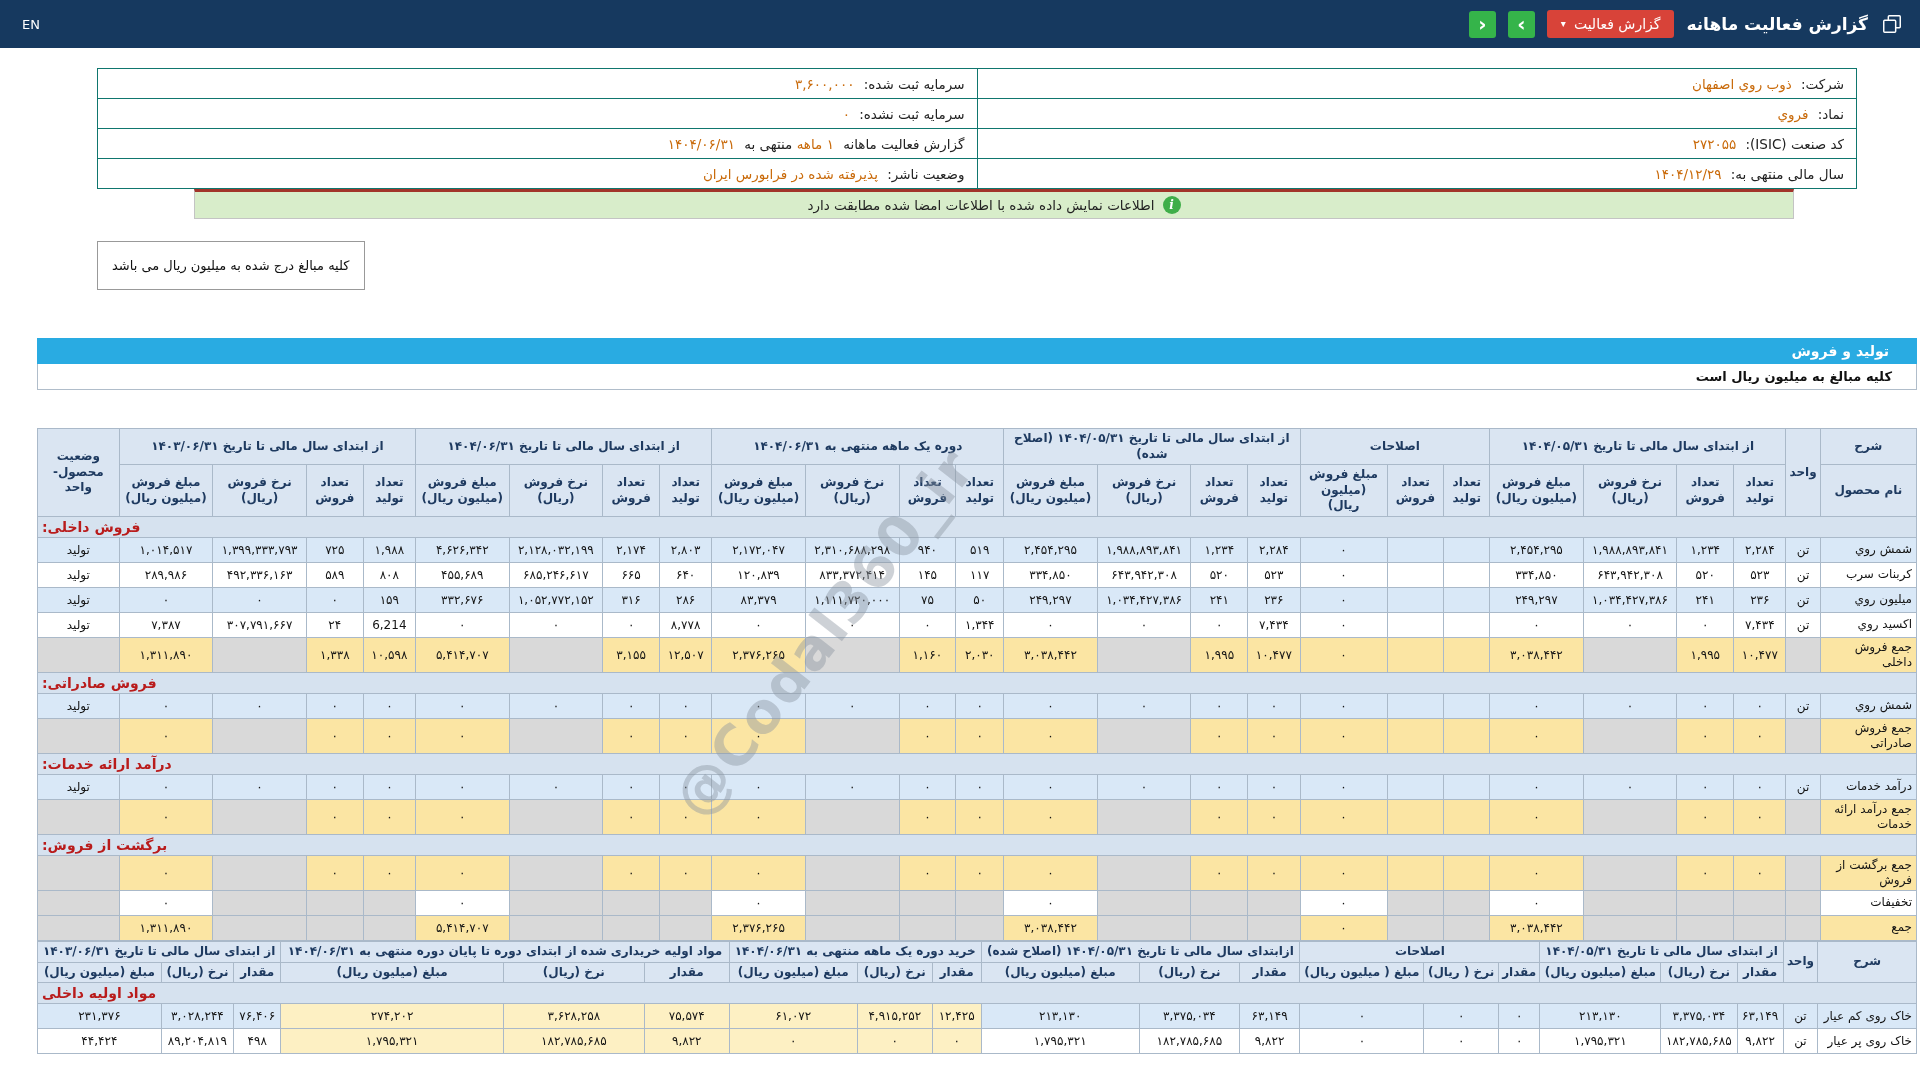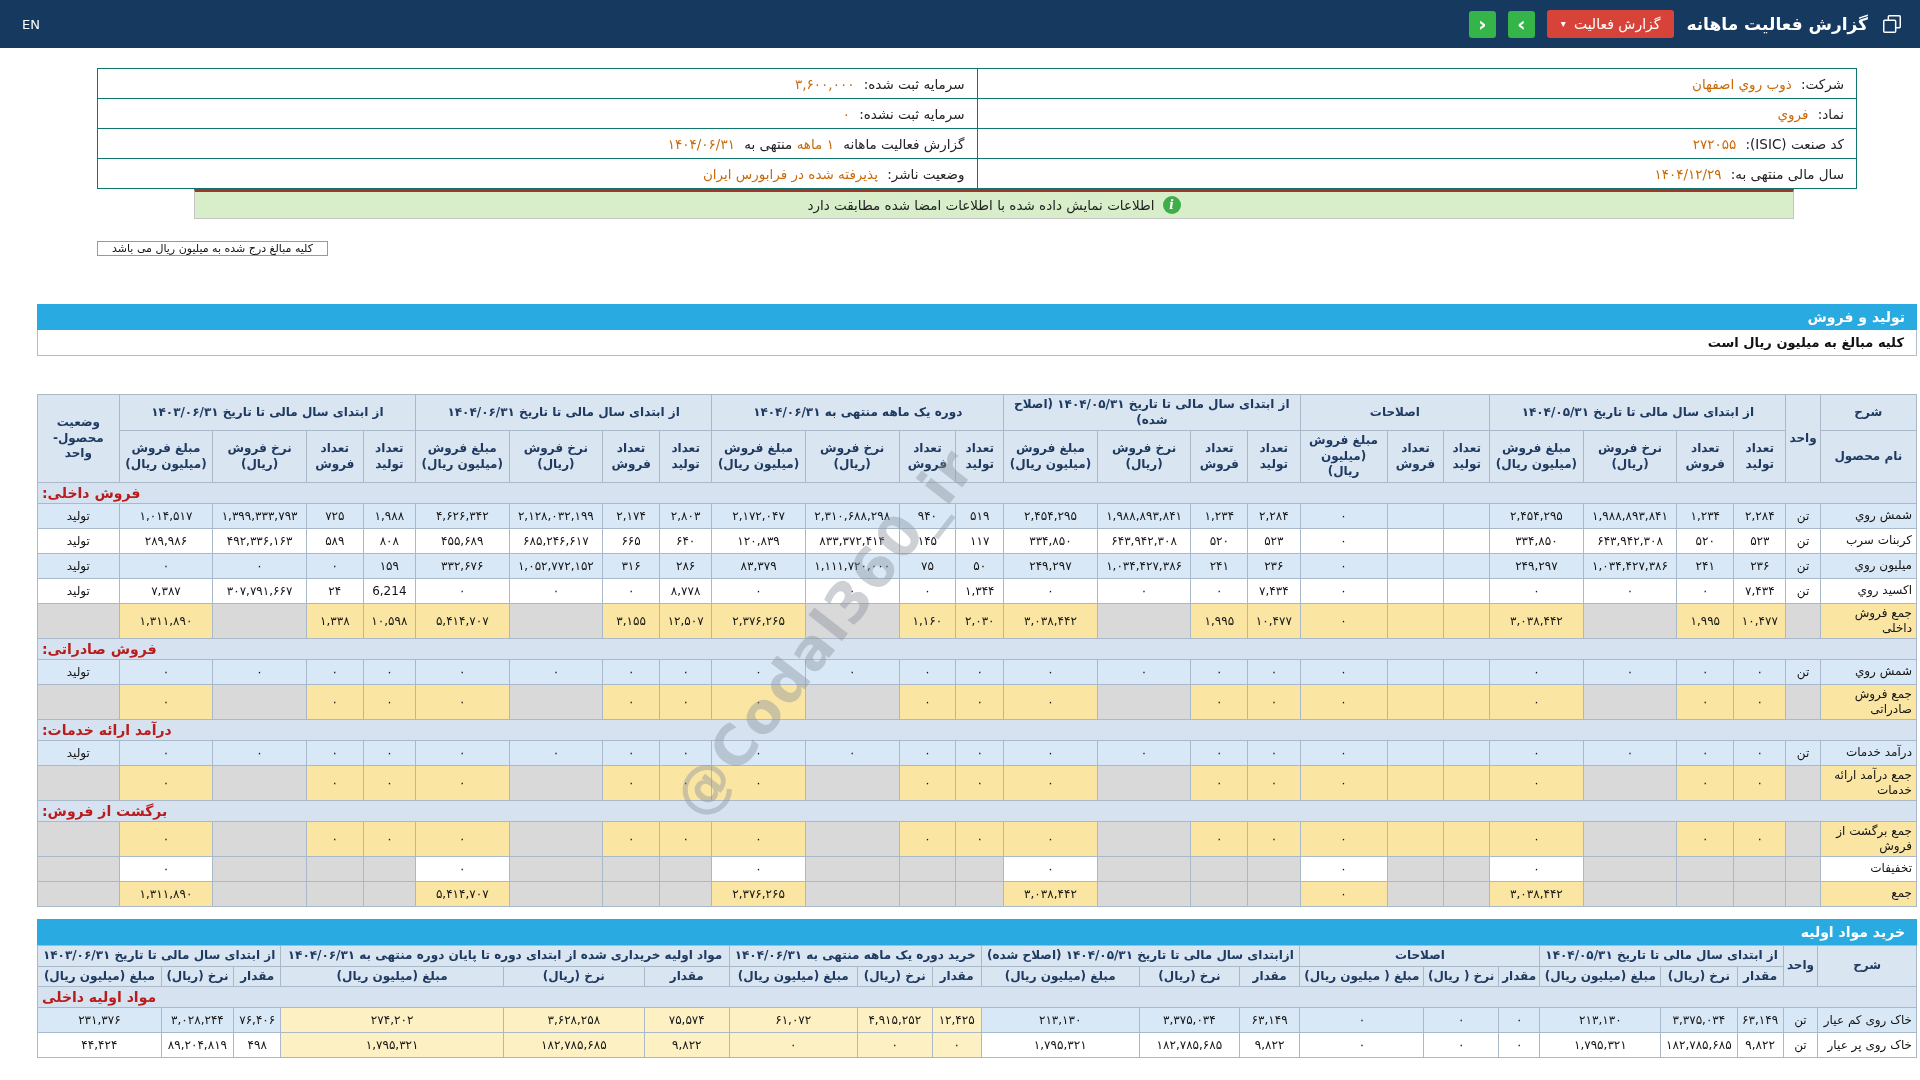--- a/index.html
+++ b/index.html
@@ -18,26 +18,26 @@
   .spacer{flex:1}
   .lang-btn{color:#fff;font-size:13px;cursor:pointer;direction:ltr;background:none;border:none;font-family:inherit}
   
   .info-wrap{margin:20px 63px 0 97px}
   .info-table{width:100%;border-collapse:collapse;font-size:13.5px;color:#222}
   .info-table td{border:1px solid #0f766e;padding:3px 12px;height:23px;width:50%}
   .lbl{color:#222}
   .val{color:#c96a0a;margin-right:5px}
   .notice-bar{margin:0 63px 0 97px;background:#d8edca;border:1px solid #c4c4c4;border-top:3px solid #a2342a;display:flex;align-items:center;justify-content:center;gap:8px;padding:4px 0;font-size:13.5px;color:#222}
   .info-icon{width:18px;height:18px;border-radius:50%;background:#3fae49;color:#fff;font-weight:700;font-style:italic;display:flex;align-items:center;justify-content:center;font-size:12px;font-family:"DejaVu Serif",serif;flex:0 0 auto}
-  .amounts-note{width:fit-content;margin:22px auto 0 97px;border:1px solid #999;padding:0 14px;font-size:11px;color:#111;background:#fff}
+  .amounts-note{width:fit-content;margin:22px auto 0 97px;border:1px solid #999;padding:16px 14px;font-size:13px;color:#111;background:#fff}
   
   .main{margin:48px 3px 0 37px}
-  .section-bar{background:#29abe2;color:#fff;font-weight:700;font-size:14px;padding:5px 12px;text-align:right}
+  .section-bar{background:#29abe2;color:#fff;font-weight:700;font-size:14px;padding:5px 28px;text-align:right}
   .section-bar.bar2{margin-top:12px}
-  .units-row{border:1px solid #b0bdca;border-top:none;background:#fff;font-weight:700;font-size:13px;padding:5px 12px;color:#111;text-align:right}
+  .units-row{border:1px solid #b0bdca;border-top:none;background:#fff;font-weight:700;font-size:13px;padding:5px 24px;color:#111;text-align:right}
   table.grid{width:100%;border-collapse:collapse;margin-top:38px}
   table.grid.second{margin-top:0}
   .grid th{background:#dae5f2;color:#1e3a60;border:1px solid #aab9c9;font-size:12px;font-weight:700;padding:2px 3px;line-height:1.3;text-align:center}
   .grid td{border:1px solid #aab9c9;font-size:12px;color:#141414;text-align:center;padding:2px 4px;height:25px;white-space:nowrap;box-sizing:border-box}
   .grid td.name{text-align:right;white-space:normal;min-width:90px;max-width:110px;line-height:1.25}
   .grid td.sec{background:#d6e2ef;color:#b91c1c;font-weight:700;text-align:left;height:20px;font-size:14px}
   .bl{background:#d9e8f7}
   .wh{background:#ffffff}
   .yl{background:#fbe5a3}
   .na{background:#d9d9d9}
@@ -511,21 +511,20 @@
             <td class="na"></td>
             <td class="na"></td>
             <td class="na"></td>
             <td class="yl">۱,۳۱۱,۸۹۰</td>
             <td class="na"></td>
           </tr>
         </tbody>
       </table>
     </div>
 
-  <div class="section-bar bar2">خرید مواد اولیه</div>
   <div>
       <table class="grid second" dir="rtl">
         <thead>
           <tr>
             <th rowspan="2">شرح</th>
             <th rowspan="2">واحد</th>
             <th colspan="3">از ابتدای سال مالی تا تاریخ ۱۴۰۴/۰۵/۳۱</th>
             <th colspan="3">اصلاحات</th>
             <th colspan="3">ازابتدای سال مالی تا تاریخ ۱۴۰۴/۰۵/۳۱ (اصلاح شده)</th>
             <th colspan="3">خرید دوره یک ماهه منتهی به ۱۴۰۴/۰۶/۳۱</th>

